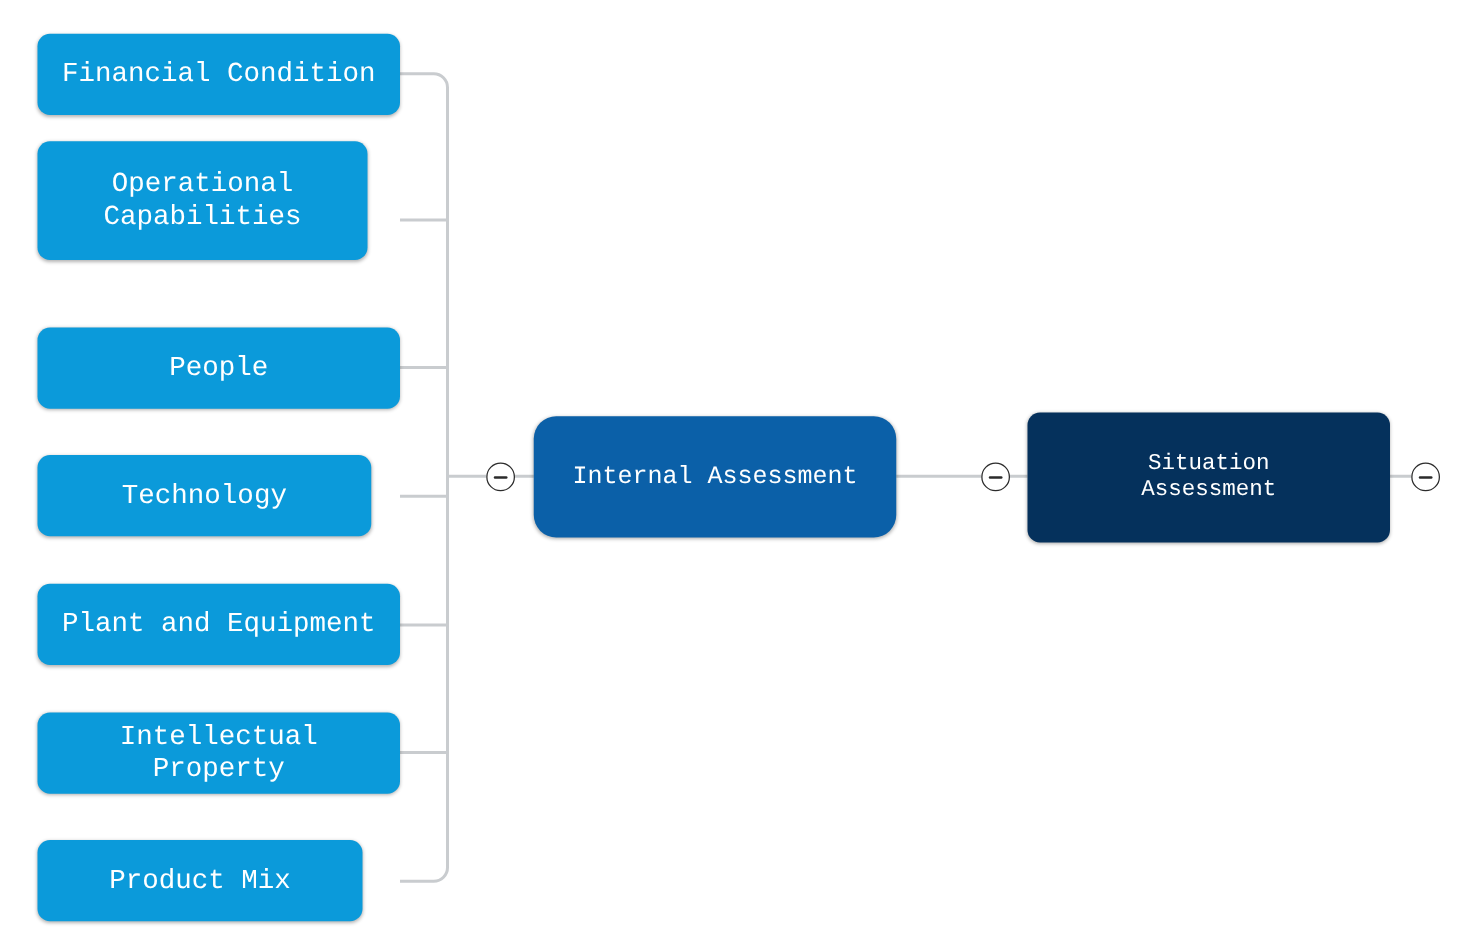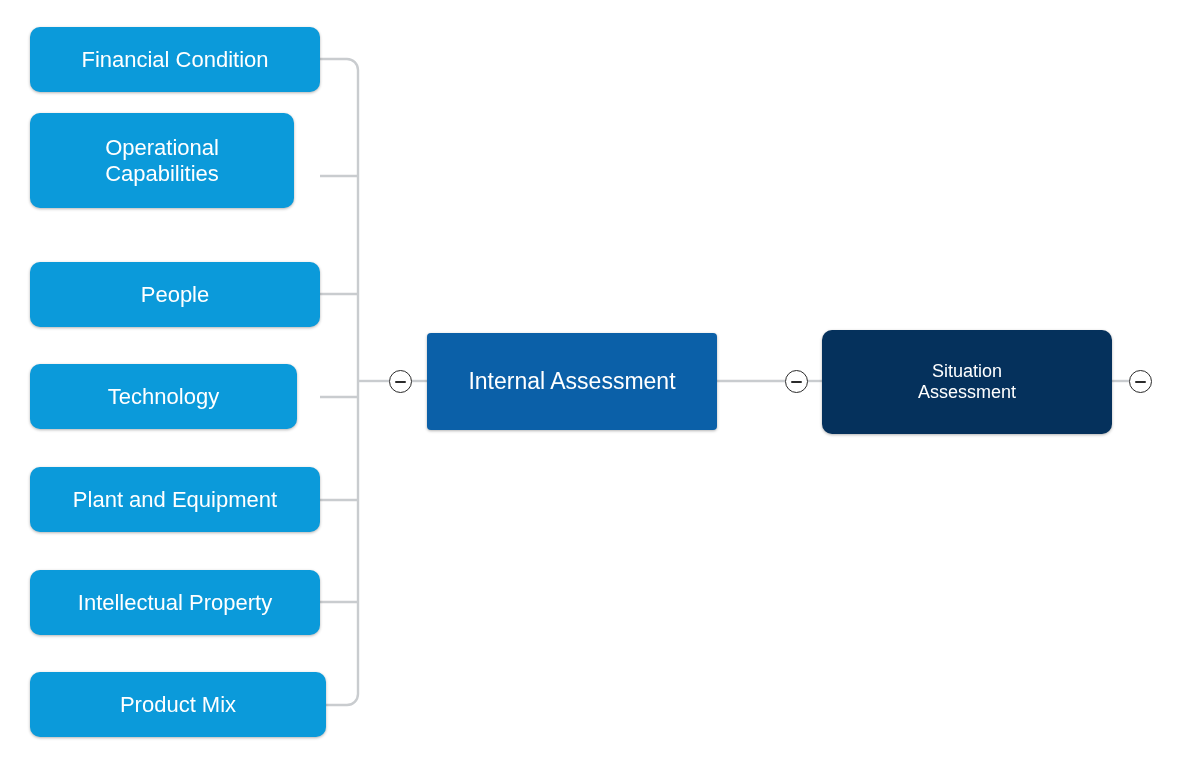--- a/index.html
+++ b/index.html
@@ -32,30 +32,31 @@
     display: flex;
     align-items: center;
     justify-content: center;
     text-align: center;
     color: #ffffff;
     border-radius: 9px;
     box-shadow: 0 1px 3px rgba(0,0,0,0.30);
     line-height: 1.18;
     padding: 2px 10px;
     user-select: none;
+    font-family: Liberation Mono, monospace;
   }
   .node-leaf {
     background: #0b9ada;
     font-size: 22px;
     border-radius: 10px;
   }
   .node-mid {
     background: #0b60a8;
-    font-size: 23px;
-    border-radius: 4px;
+    font-size: 20px;
+    border-radius: 18px;
   }
   .node-root {
     background: #05315c;
     font-size: 18px;
     border-radius: 10px;
   }
   .node-label {
     display: block;
     white-space: pre-line;
   }
@@ -124,21 +125,21 @@
   </div>
 
   <div class="node node-leaf" style="left:30px; top:467px; width:290px; height:65px;">
     <span class="node-label">Plant and Equipment</span>
   </div>
 
   <div class="node node-leaf" style="left:30px; top:570px; width:290px; height:65px;">
     <span class="node-label">Intellectual Property</span>
   </div>
 
-  <div class="node node-leaf" style="left:30px; top:672px; width:296px; height:65px;">
+  <div class="node node-leaf" style="left:30px; top:672px; width:260px; height:65px;">
     <span class="node-label">Product Mix</span>
   </div>
 
   <div class="node node-mid" style="left:427px; top:333px; width:290px; height:97px;">
     <span class="node-label">Internal Assessment</span>
   </div>
 
   <div class="node node-root" style="left:822px; top:330px; width:290px; height:104px;">
     <span class="node-label">Situation
 Assessment</span>

